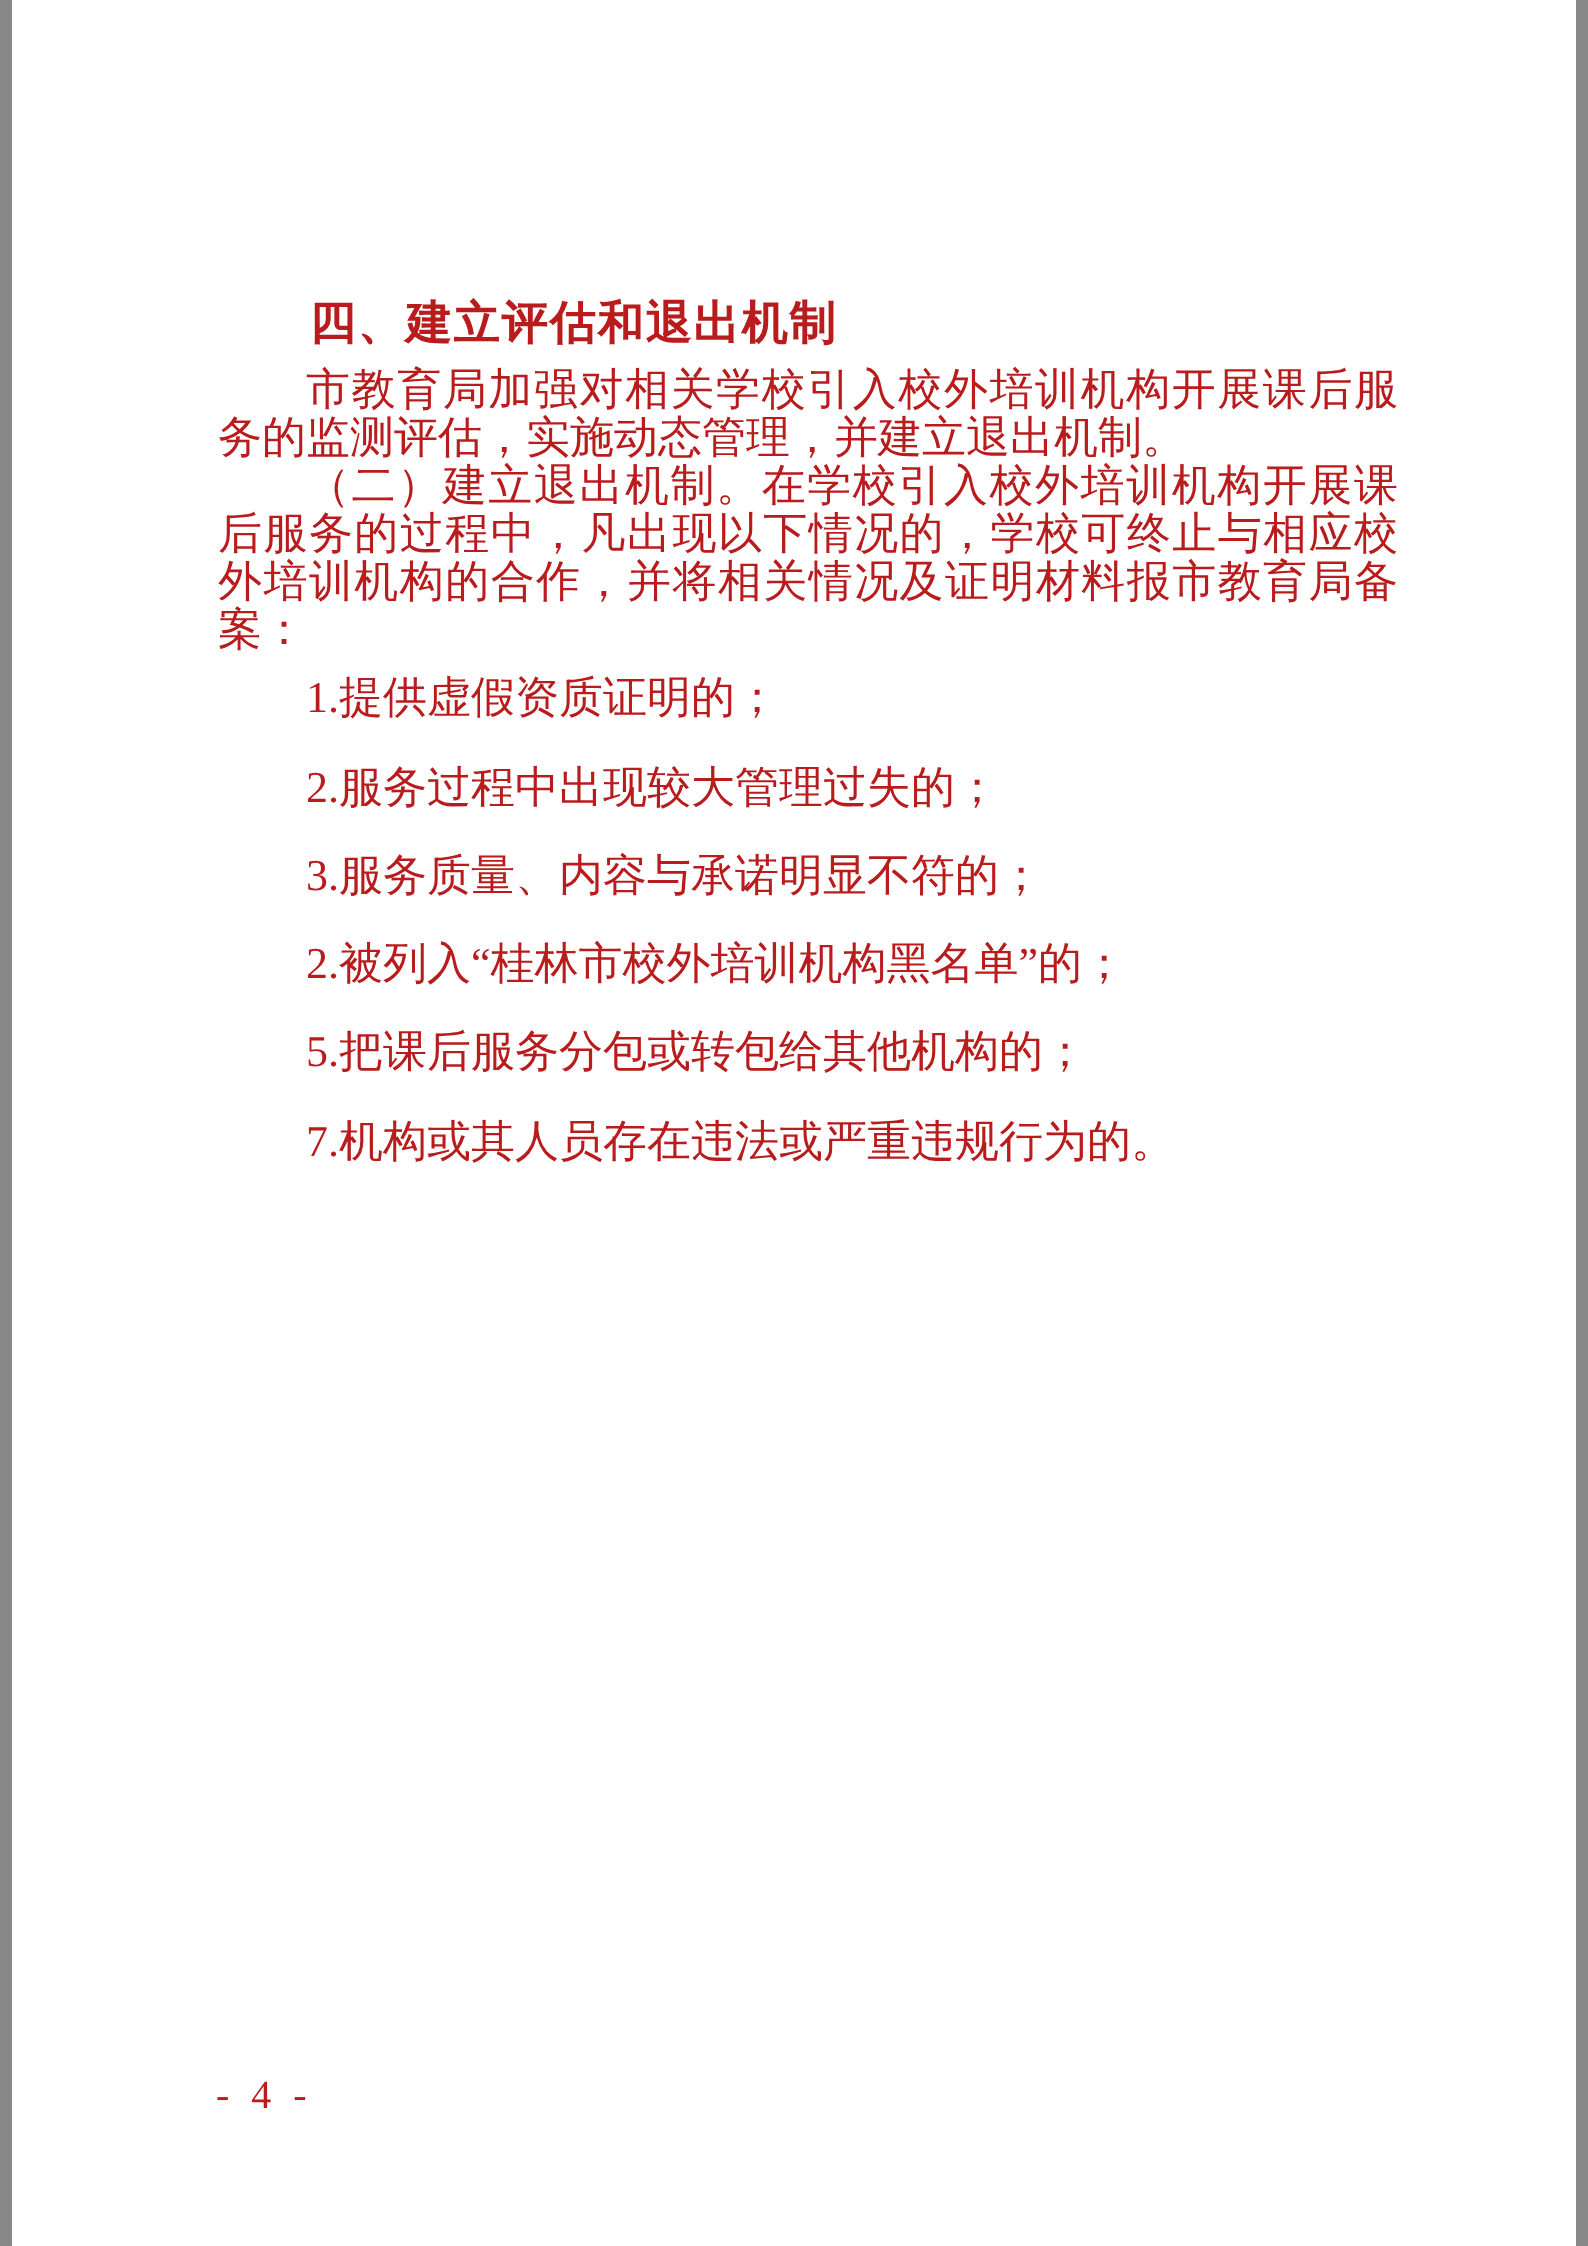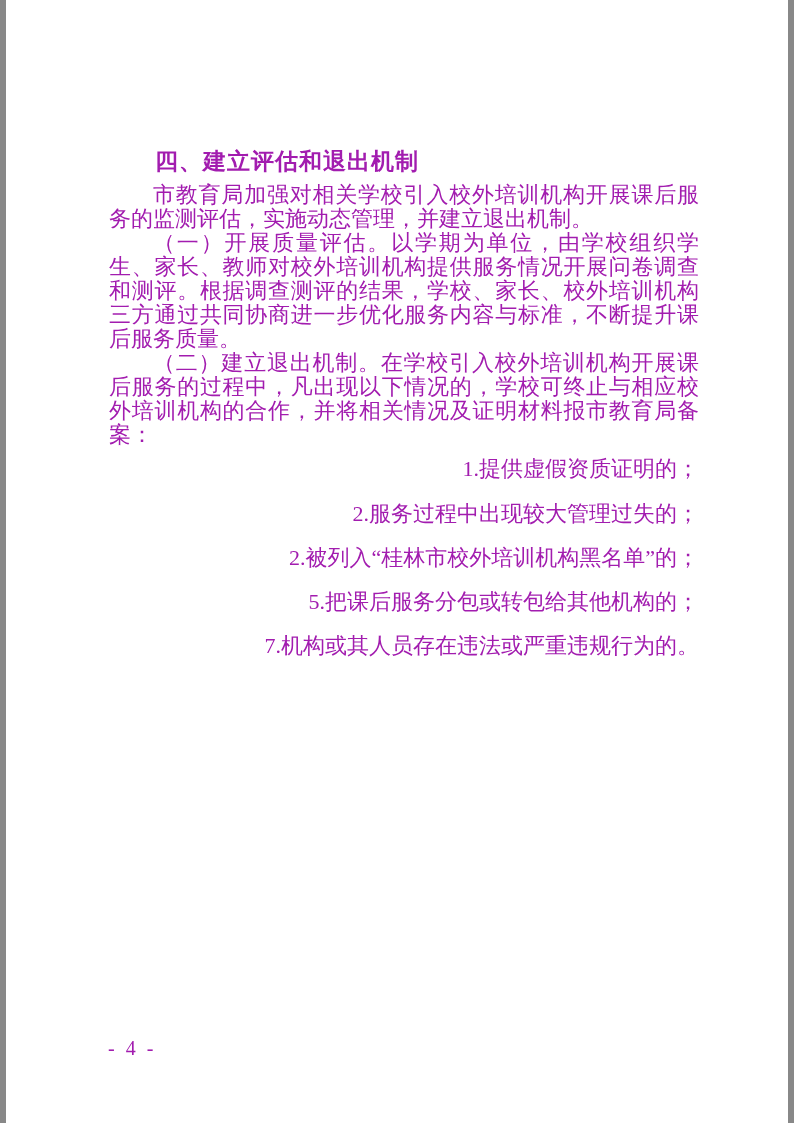--- a/index.html
+++ b/index.html
@@ -7,21 +7,21 @@
     padding: 0;
     background: #888;
   }
   .page {
     position: relative;
     width: 782px;
     height: 1123px;
     margin: 0 auto;
     background: #ffffff;
     overflow: hidden;
-    color: #a21caf;
+    color: #b91c1c;
     font-family: "Liberation Serif", "DejaVu Serif", serif;
   }
   .content {
     position: absolute;
     left: 103px;
     top: 139px;
     width: 590px;
   }
   .heading {
     margin: 0;
@@ -40,42 +40,42 @@
     text-indent: 2em;
     text-align: justify;
     text-justify: inter-character;
     word-break: break-all;
   }
   .list-line {
     margin: 0;
     font-size: 22px;
     line-height: 44.3px;
     text-indent: 2em;
-    text-align: right;
+    text-align: left;
     white-space: nowrap;
   }
   .page-number {
     position: absolute;
     left: 102px;
     top: 1036px;
     font-size: 20px;
     line-height: 24px;
     letter-spacing: 3px;
     font-family: "Liberation Serif", "DejaVu Serif", serif;
   }
 </style>
 </head>
 <body>
 
 <div class="page">
   <div class="content">
     <h1 class="heading">四、建立评估和退出机制</h1>
     <p class="para">市教育局加强对相关学校引入校外培训机构开展课后服务的监测评估，实施动态管理，并建立退出机制。</p>
-    <p class="para">（一）开展质量评估。以学期为单位，由学校组织学生、家长、教师对校外培训机构提供服务情况开展问卷调查和测评。根据调查测评的结果，学校、家长、校外培训机构三方通过共同协商进一步优化服务内容与标准，不断提升课后服务质量。</p>
     <p class="para">（二）建立退出机制。在学校引入校外培训机构开展课后服务的过程中，凡出现以下情况的，学校可终止与相应校外培训机构的合作，并将相关情况及证明材料报市教育局备案：</p>
     <p class="list-line">1.提供虚假资质证明的；</p>
     <p class="list-line">2.服务过程中出现较大管理过失的；</p>
+    <p class="list-line">3.服务质量、内容与承诺明显不符的；</p>
     <p class="list-line">2.被列入“桂林市校外培训机构黑名单”的；</p>
     <p class="list-line">5.把课后服务分包或转包给其他机构的；</p>
     <p class="list-line">7.机构或其人员存在违法或严重违规行为的。</p>
   </div>
   <div class="page-number">- 4 -</div>
 </div>
 
 </body></html>

